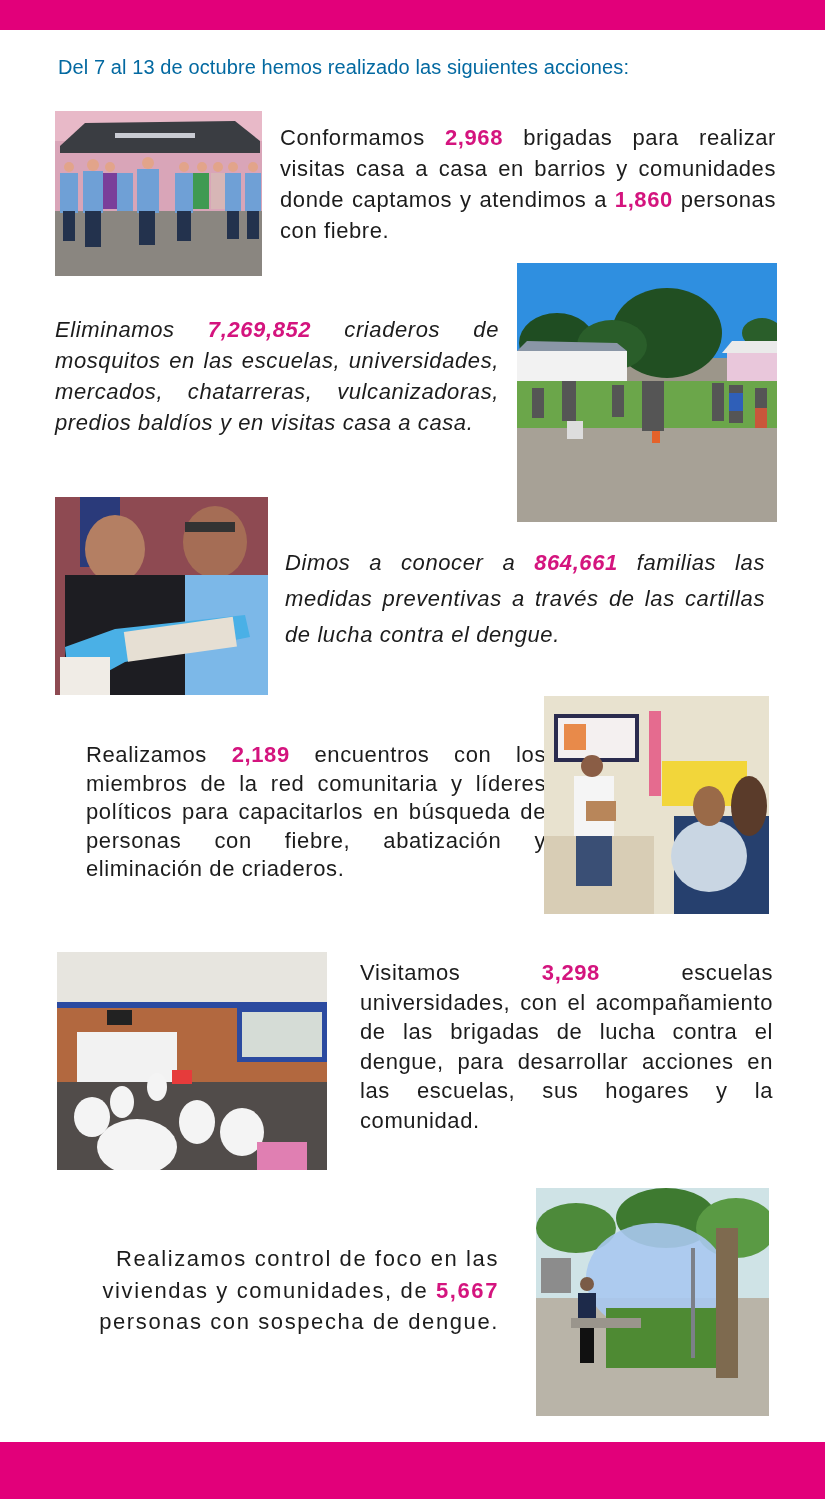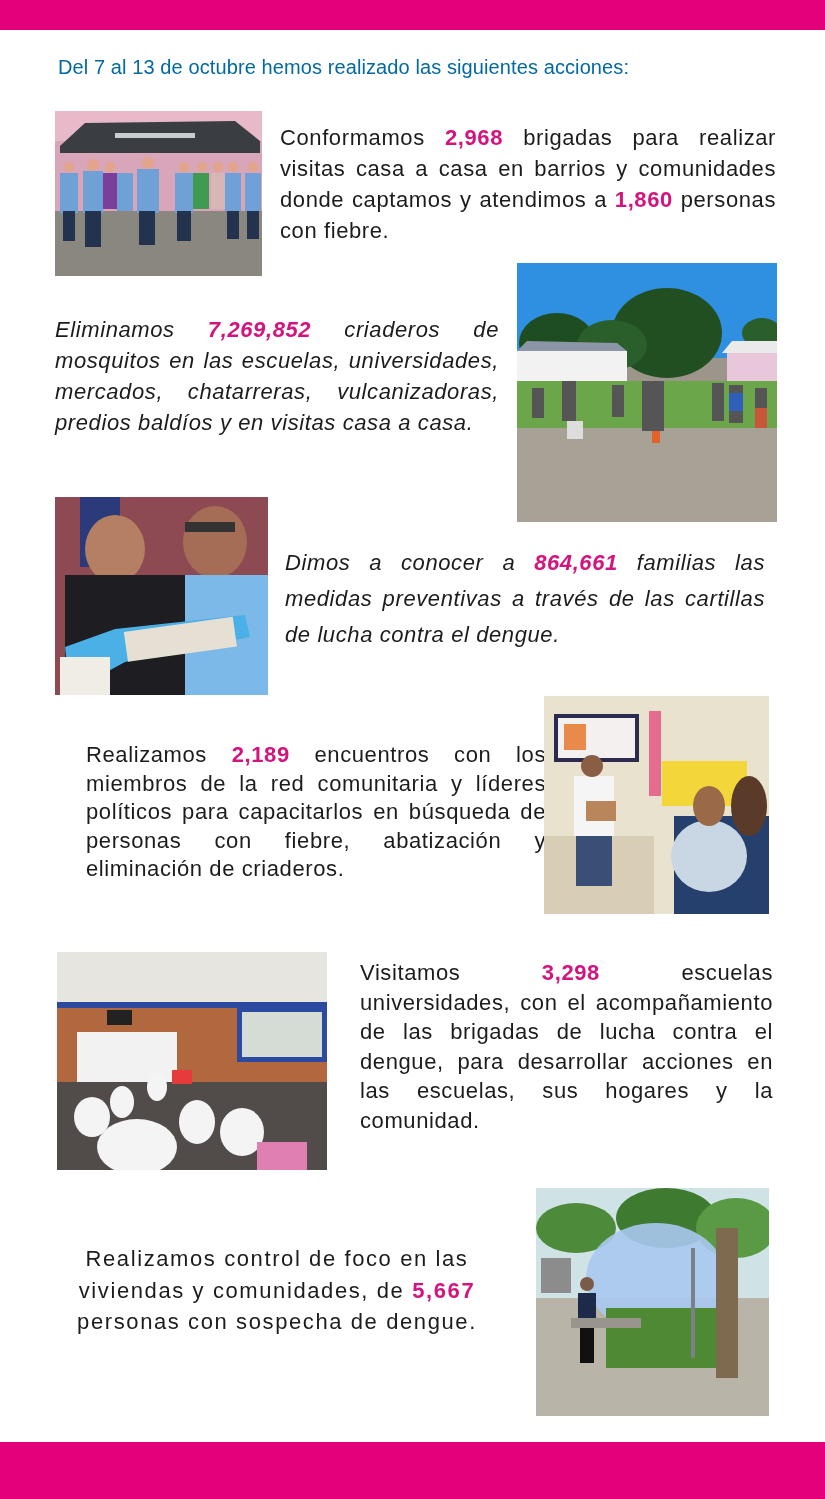--- a/index.html
+++ b/index.html
@@ -22,21 +22,21 @@
   }
   .num { color: #D4147E; font-weight: bold; }
   .photo { position: absolute; overflow: hidden; }
   .photo svg { display: block; width: 100%; height: 100%; }
 
   #b1 { left: 280px; top: 122px; width: 496px; }
   #b2 { left: 55px;  top: 314px; width: 444px; line-height: 31px; font-style: italic; }
   #b3 { left: 285px; top: 545px; width: 480px; line-height: 36px; font-style: italic; }
   #b4 { left: 58px;  top: 741px; width: 460px; line-height: 28.5px; margin-left: 28px; }
   #b5 { left: 360px; top: 958px; width: 413px; line-height: 29.5px; }
-  #b6 { left: 55px;  top: 1243px; width: 444px; line-height: 31.5px; letter-spacing: 1.6px; text-align: center; }
+  #b6 { left: 55px;  top: 1243px; width: 444px; line-height: 31.5px; letter-spacing: 1.6px; text-align: right; }
 
   #p1 { left: 55px;  top: 111px; width: 207px; height: 165px; }
   #p2 { left: 517px; top: 263px; width: 260px; height: 259px; }
   #p3 { left: 55px;  top: 497px; width: 213px; height: 198px; }
   #p4 { left: 544px; top: 696px; width: 225px; height: 218px; }
   #p5 { left: 57px;  top: 952px; width: 270px; height: 218px; }
   #p6 { left: 536px; top: 1188px; width: 233px; height: 228px; }
 </style>
 </head>
 <body>

